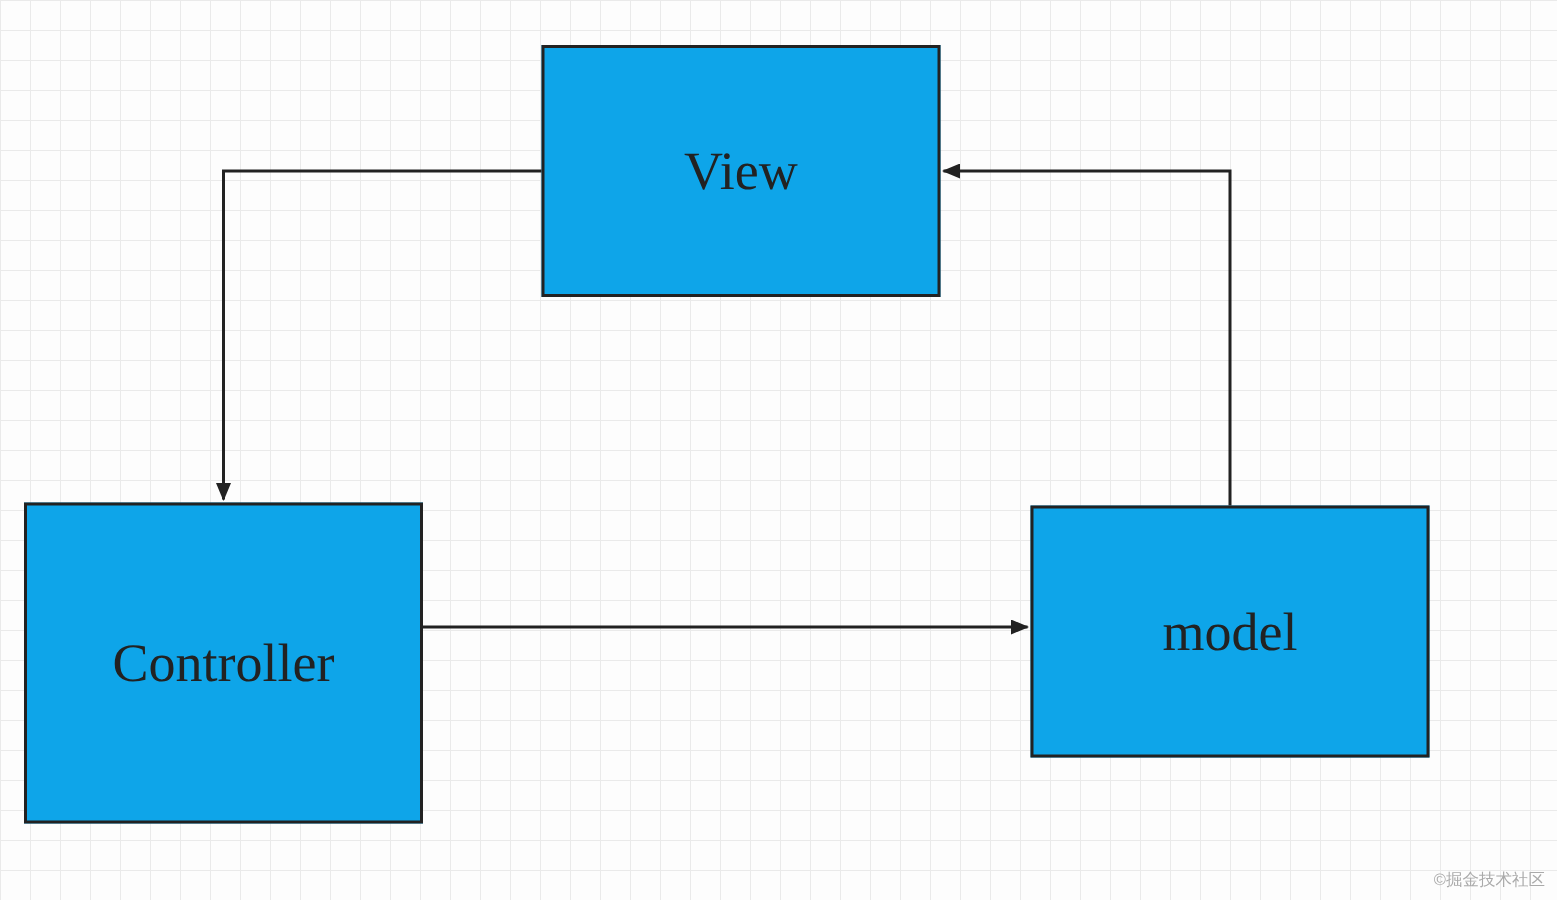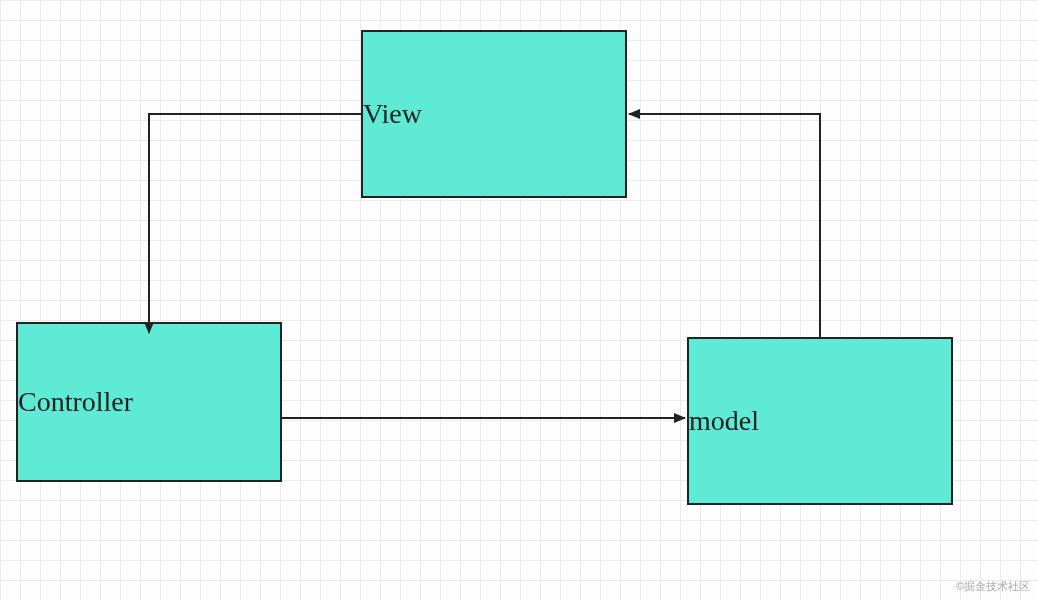--- a/index.html
+++ b/index.html
@@ -14,26 +14,26 @@
       font-family: "Times New Roman", Georgia, serif;
       background-color: #fdfdfd;
       background-image:
         linear-gradient(to right, #eaeaea 1px, transparent 1px),
         linear-gradient(to bottom, #eaeaea 1px, transparent 1px);
       background-size: 20px 20px;
       overflow: hidden;
     }
     .box {
       position: absolute;
-      background: #5eead4;
+      background: #0ea5e9;
       border: 2px solid #222;
       display: flex;
       align-items: center;
-      justify-content: flex-start;
-      font-size: 28px;
+      justify-content: center;
+      font-size: 36px;
       color: #222;
     }
     .watermark {
       position: absolute;
       bottom: 6px;
       right: 8px;
       font-size: 11px;
       color: #aaa;
       font-family: Liberation Sans, sans-serif;
     }
@@ -46,21 +46,21 @@
       pointer-events: none;
     }
   </style>
 </head>
 <body>
 
 <div class="box" style="left:361px; top:30px; width:266px; height:168px;">
   <span>View</span>
 </div>
 
-<div class="box" style="left:16px; top:322px; width:266px; height:160px;">
+<div class="box" style="left:16px; top:335px; width:266px; height:214px;">
   <span>Controller</span>
 </div>
 
 <div class="box" style="left:687px; top:337px; width:266px; height:168px;">
   <span>model</span>
 </div>
 
 <svg class="arrows" viewBox="0 0 1038 600">
   <defs>
     <marker id="arrowhead" markerWidth="12" markerHeight="10" refX="11" refY="5" orient="auto" markerUnits="userSpaceOnUse">

